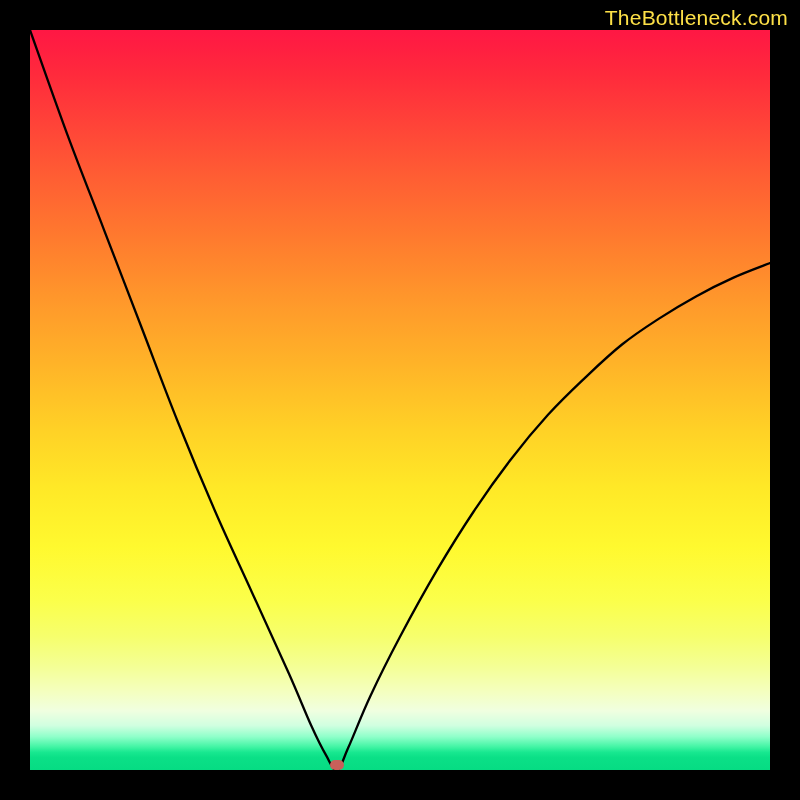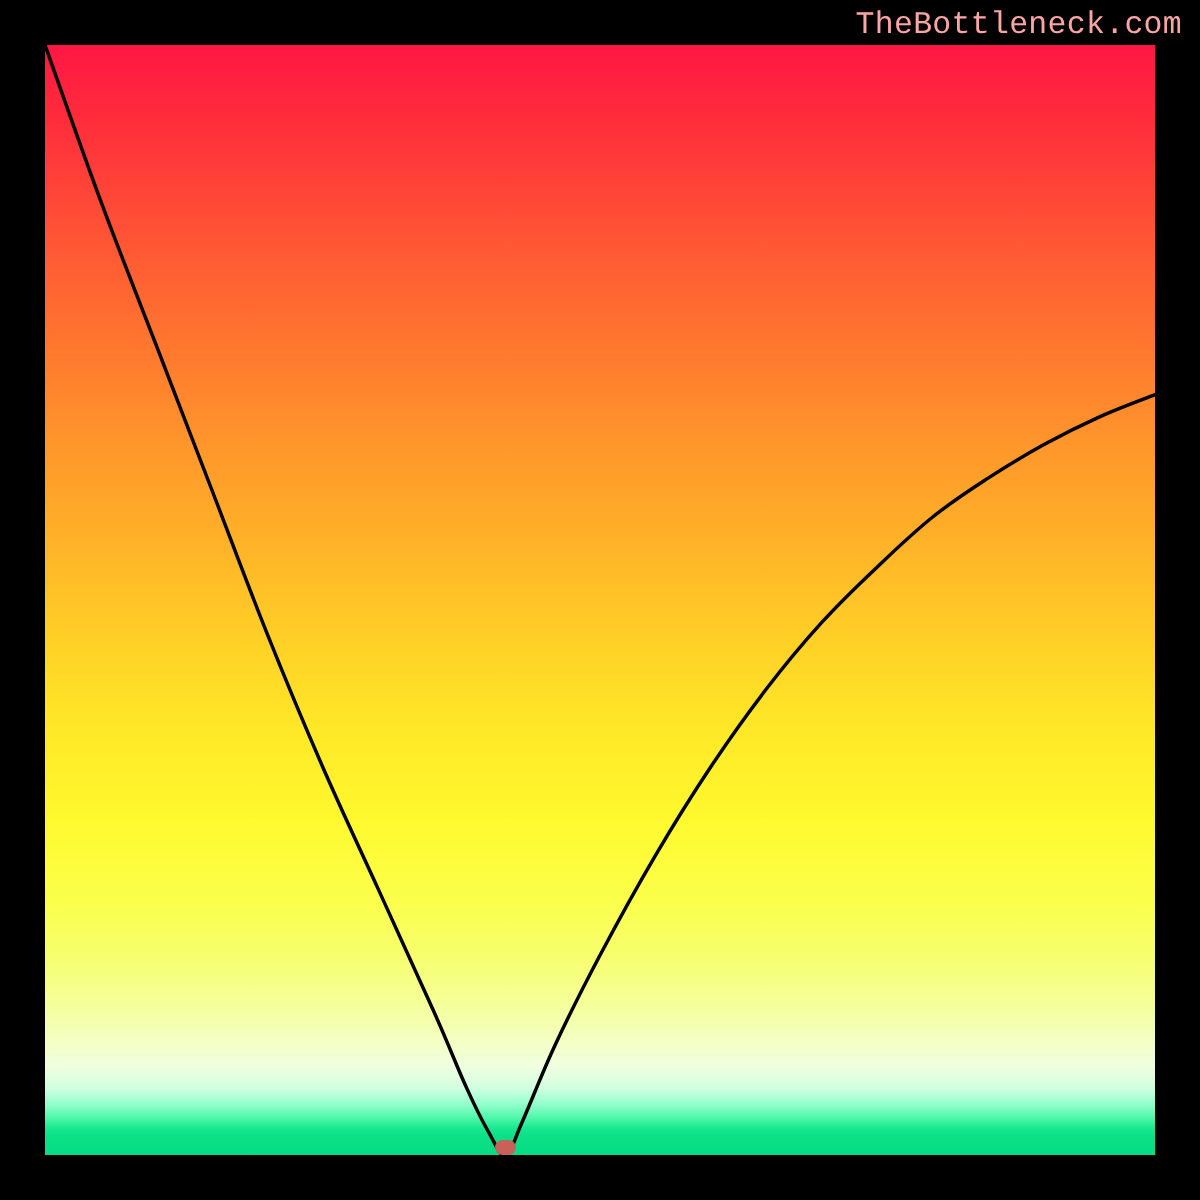--- a/index.html
+++ b/index.html
@@ -60,25 +60,24 @@
     width: 14px;
     height: 10px;
     border-radius: 5px / 5px;
     background: #c9605a;
     transform: translate(-50%, -50%);
   }
   .watermark {
     position: absolute;
     top: 6px;
     right: 12px;
-    color: #fca5a5;
+    color: #fde047;
     font-size: 21px;
     letter-spacing: 0.2px;
     user-select: none;
-    font-family: Liberation Mono, monospace;
   }
 </style>
 </head>
 <body>
 
 <div class="frame">
   <div class="plot-area">
     <svg class="curve-svg" viewBox="0 0 740 740" preserveAspectRatio="none">
       <path id="curve-path" d="M 0.00 0.00 C 6.66 18.65, 23.68 67.64, 37.00 103.60 C 50.32 139.56, 60.68 165.17, 74.00 199.80 C 87.32 234.43, 97.68 261.37, 111.00 296.00 C 124.32 330.63, 134.68 358.90, 148.00 392.20 C 161.32 425.50, 171.68 450.36, 185.00 481.00 C 198.32 511.64, 208.68 533.10, 222.00 562.40 C 235.32 591.70, 248.34 619.82, 259.00 643.80 C 269.66 667.78, 274.54 680.95, 281.20 695.60 C 287.86 710.25, 291.34 717.21, 296.00 725.20 C 300.66 733.19, 303.10 741.33, 307.10 740.00 C 311.10 738.67, 312.21 731.12, 318.20 717.80 C 324.19 704.48, 331.08 685.98, 340.40 666.00 C 349.72 646.02, 358.01 629.44, 370.00 606.80 C 381.99 584.16, 393.68 562.84, 407.00 540.20 C 420.32 517.56, 430.68 500.98, 444.00 481.00 C 457.32 461.02, 467.68 446.52, 481.00 429.20 C 494.32 411.88, 504.68 399.45, 518.00 384.80 C 531.32 370.15, 541.68 360.45, 555.00 347.80 C 568.32 335.15, 578.68 325.16, 592.00 314.50 C 605.32 303.84, 615.68 297.26, 629.00 288.60 C 642.32 279.94, 652.68 273.73, 666.00 266.40 C 679.32 259.07, 689.68 253.89, 703.00 247.90 C 716.32 241.91, 733.34 235.76, 740.00 233.10" fill="none" stroke="#000" stroke-width="2.3" stroke-linejoin="round" stroke-linecap="round"></path>
     </svg>

